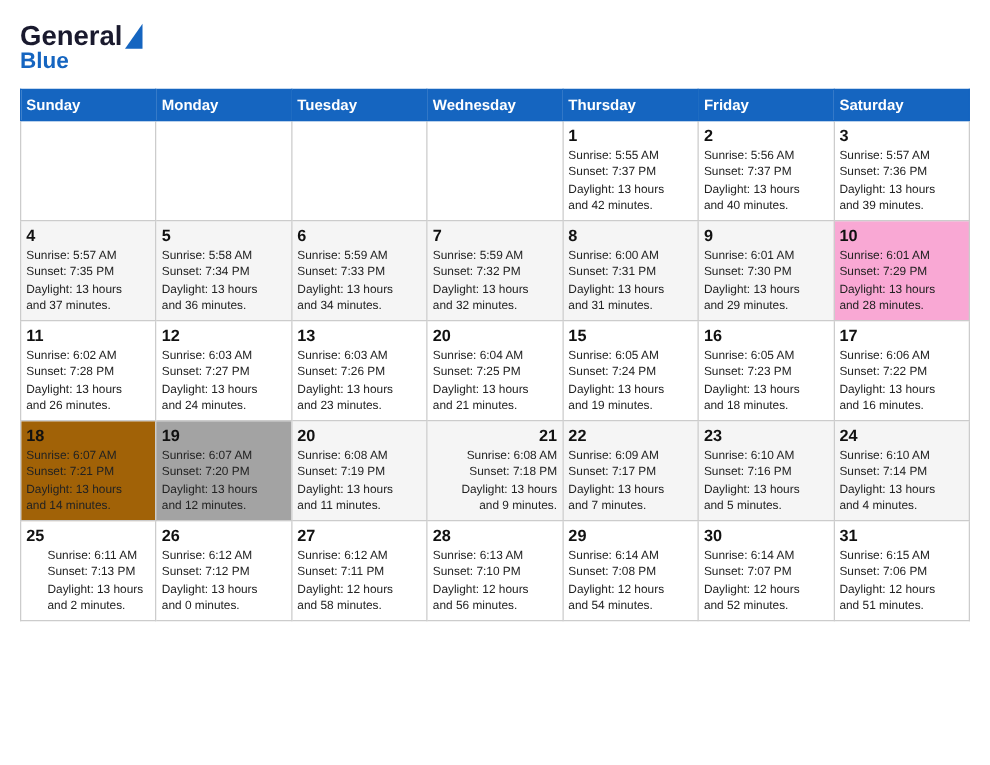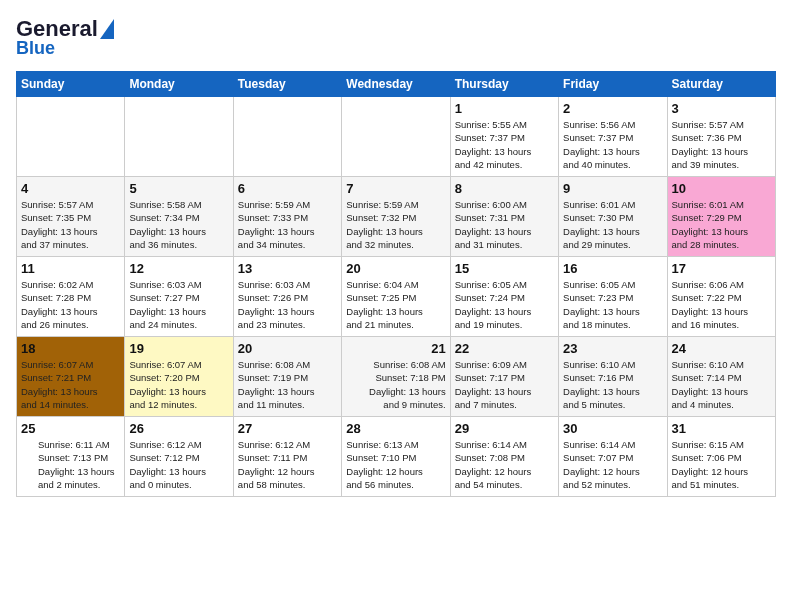--- a/index.html
+++ b/index.html
@@ -243,21 +243,21 @@
         </td>
       </tr>
       <tr>
         <td style="background: #a16207;">
           <div class="day-num">18</div>
           <div class="day-info" style="white-space: pre-line;">Sunrise: 6:07 AM
 Sunset: 7:21 PM
 Daylight: 13 hours
 and 14 minutes.</div>
         </td>
-        <td style="background: #fef9c3;">
+        <td style="background: #a3a3a3;">
           <div class="day-num">19</div>
           <div class="day-info" style="white-space: pre-line;">Sunrise: 6:07 AM
 Sunset: 7:20 PM
 Daylight: 13 hours
 and 12 minutes.</div>
         </td>
         <td style="background: rgb(245, 245, 245);">
           <div class="day-num">20</div>
           <div class="day-info" style="white-space: pre-line;">Sunrise: 6:08 AM
 Sunset: 7:19 PM

